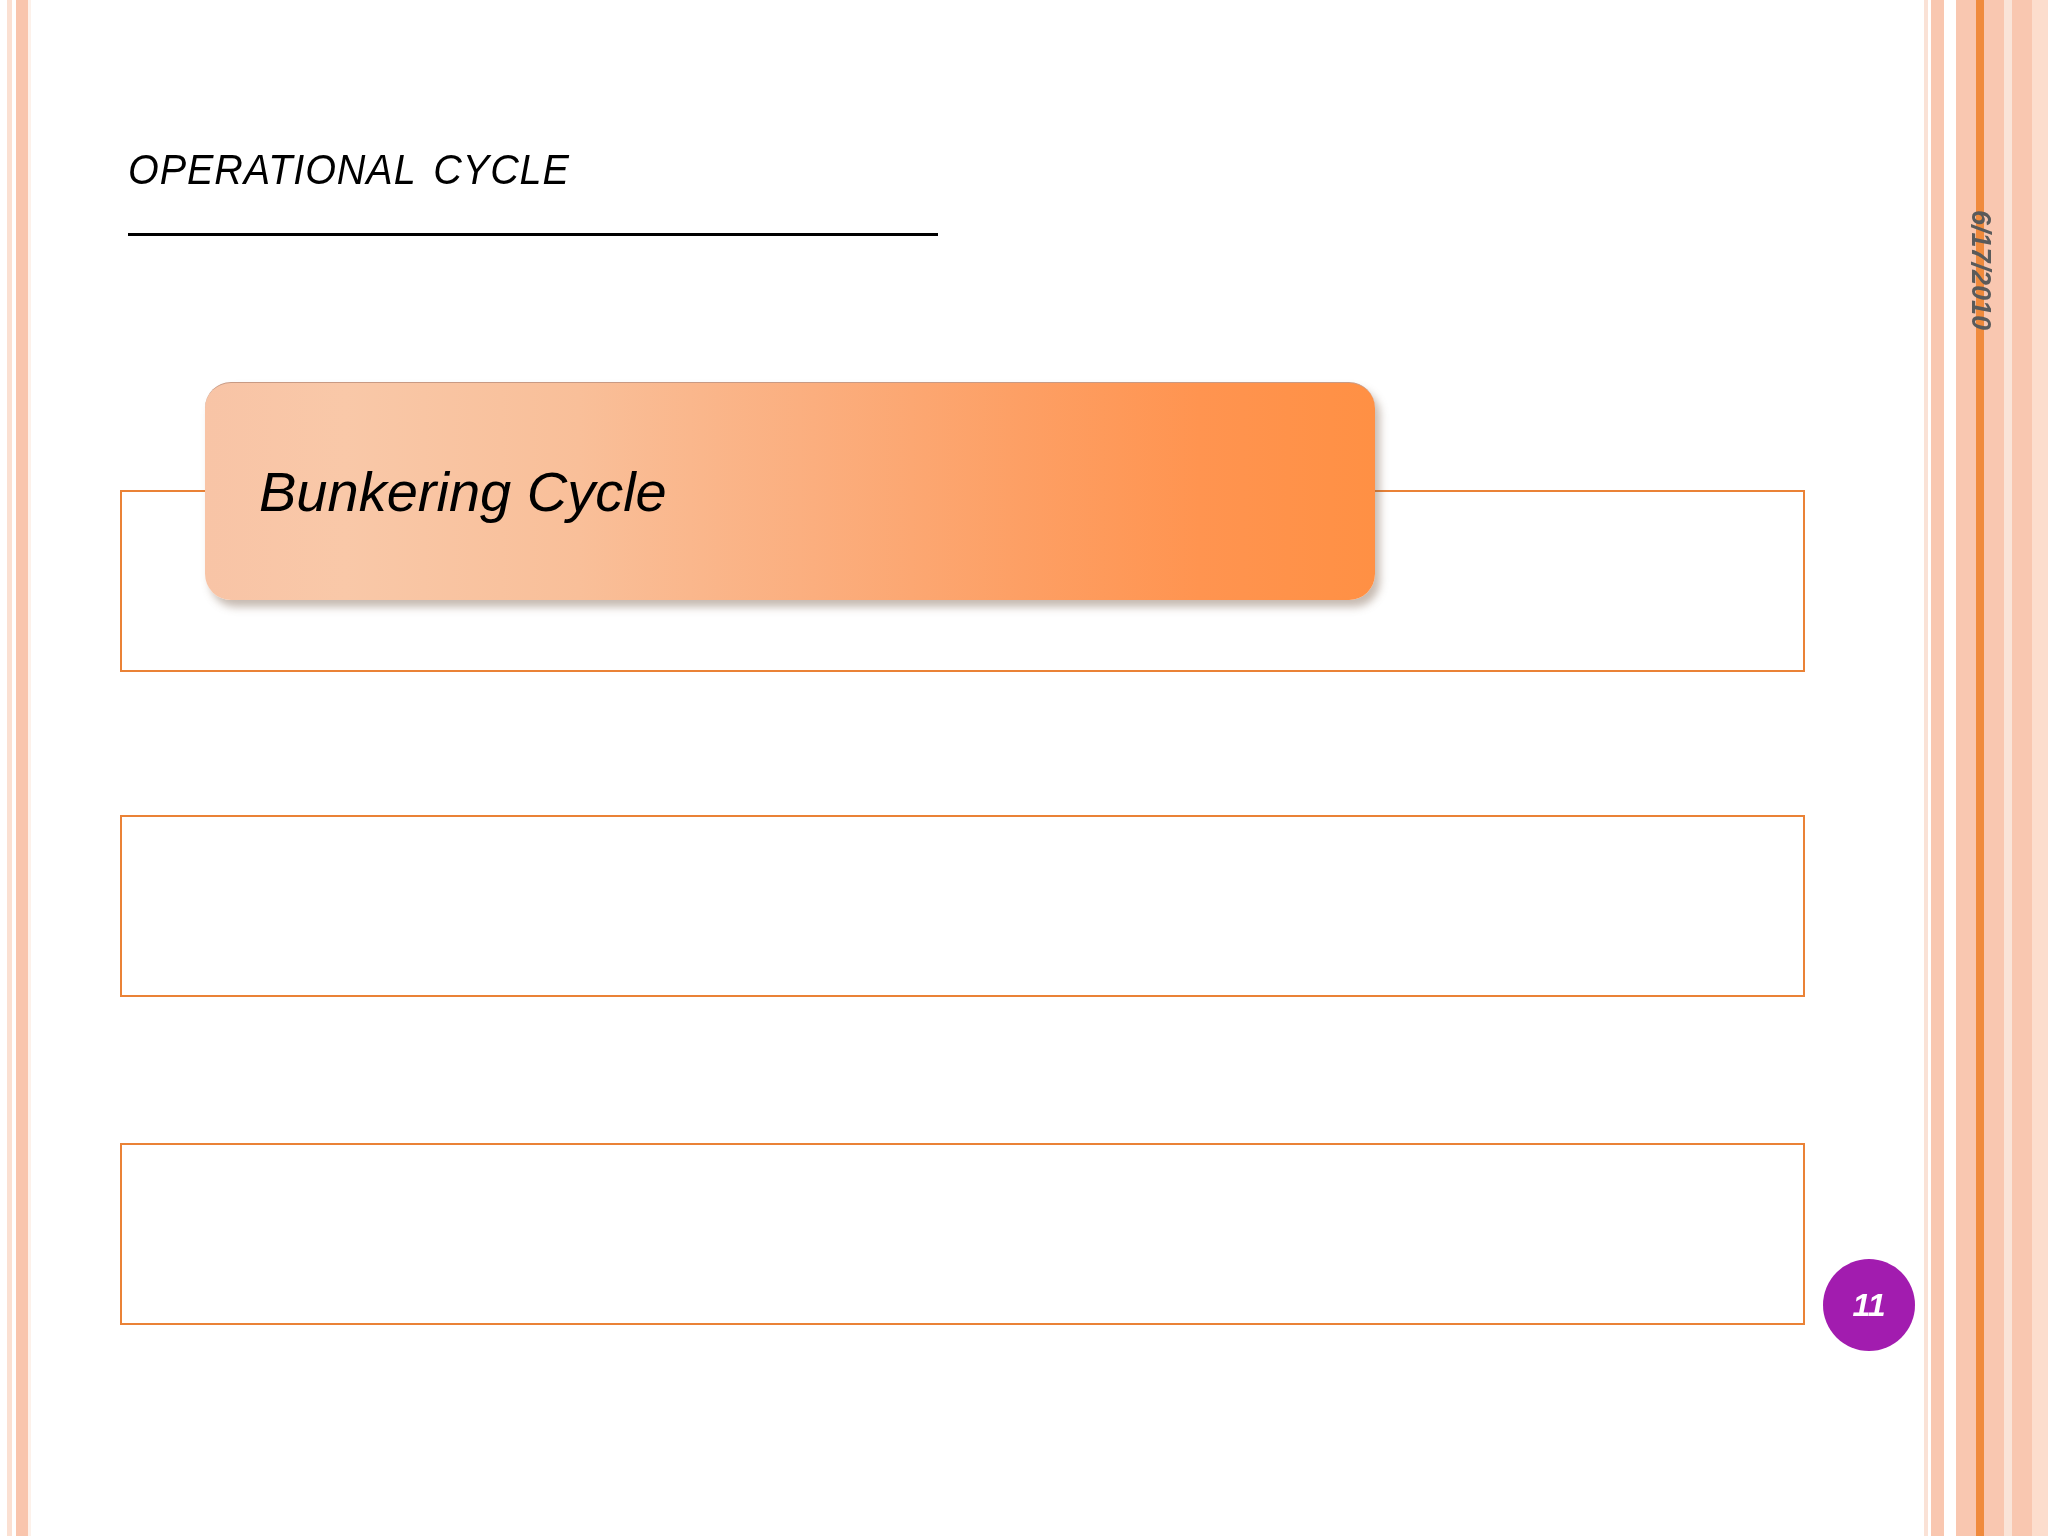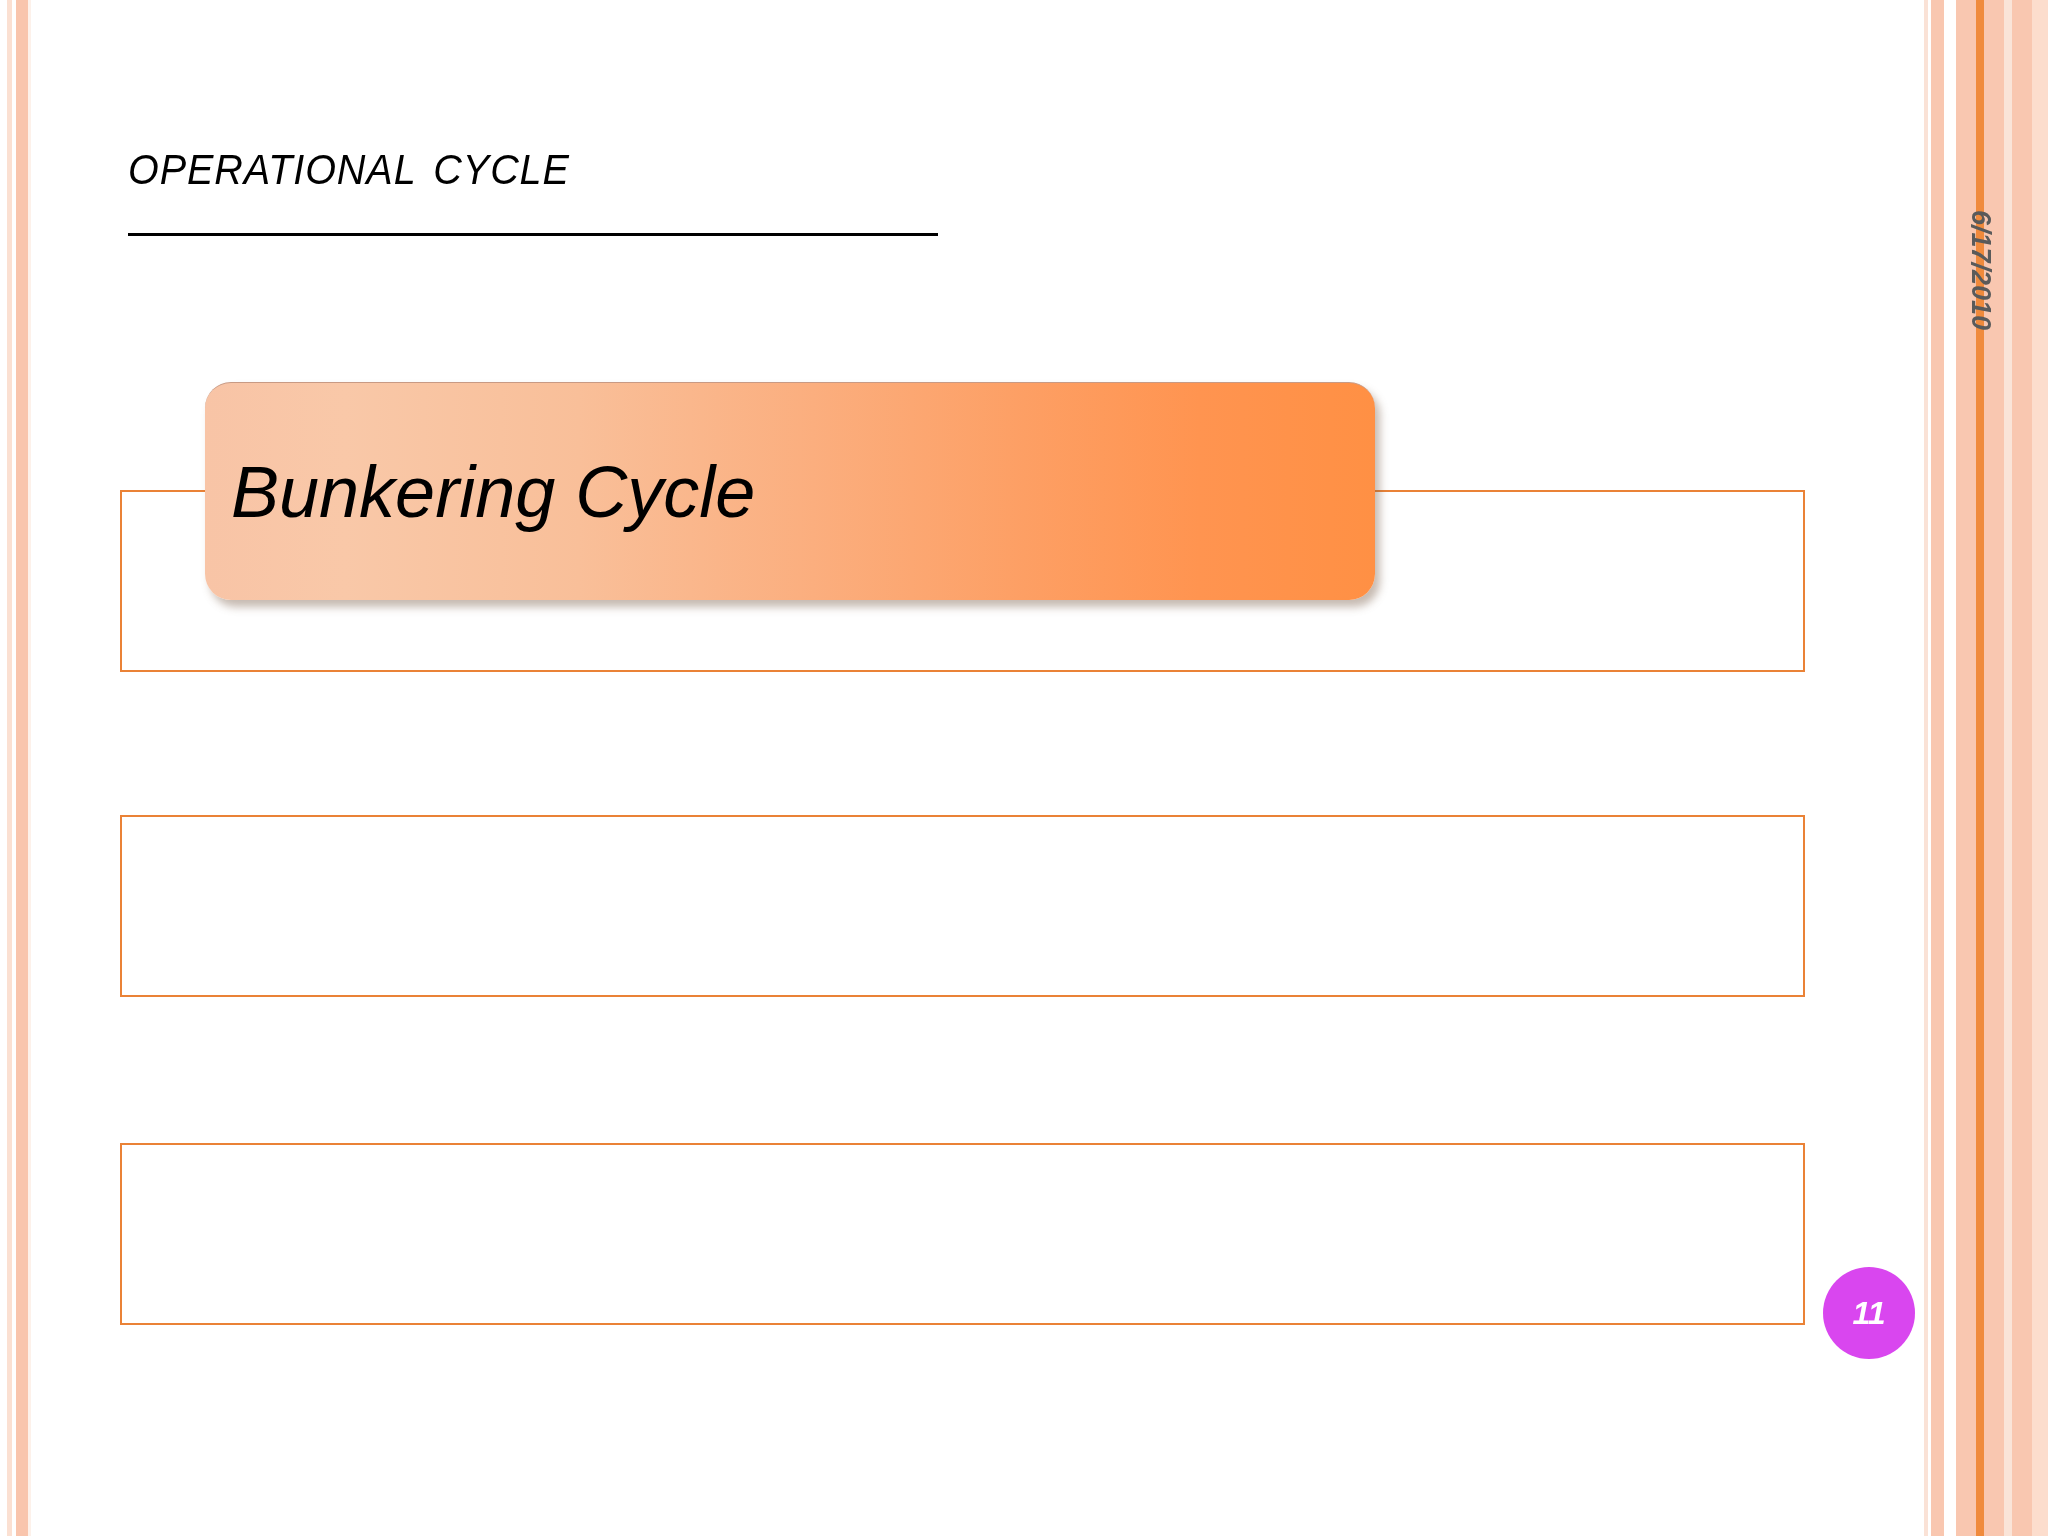--- a/index.html
+++ b/index.html
@@ -90,25 +90,25 @@
     letter-spacing: 0px;
     white-space: nowrap;
     transform: rotate(90deg);
     transform-origin: right top;
   }
 
   
   .page-badge {
     position: absolute;
     right: 133px;
-    bottom: 177px;
+    bottom: 185px;
     width: 92px;
     height: 92px;
     border-radius: 50%;
-    background: #d946ef;
+    background: #a21caf;
     color: #ffffff;
     font-size: 32px;
     font-weight: 700;
     display: flex;
     align-items: center;
     justify-content: center;
   }
 
   
   .diagram {
@@ -158,24 +158,25 @@
         #ff9044 100%);
     box-shadow: 5px 7px 9px rgba(120, 90, 70, 0.42);
     border-top: 1px solid #c89a84;
     box-sizing: border-box;
     display: flex;
     align-items: center;
   }
   .cycle-box-label {
     padding-left: 26px;
     color: #000000;
-    font-size: 72px;
+    font-size: 56px;
     font-weight: 400;
     white-space: nowrap;
     line-height: 1;
+    margin-left: 28px;
   }
 </style>
 </head>
 <body>
 
 <div id="slide">
 
   <div class="left-border lb1"></div>
   <div class="left-border lb2"></div>
   <div class="left-border lb3"></div>

